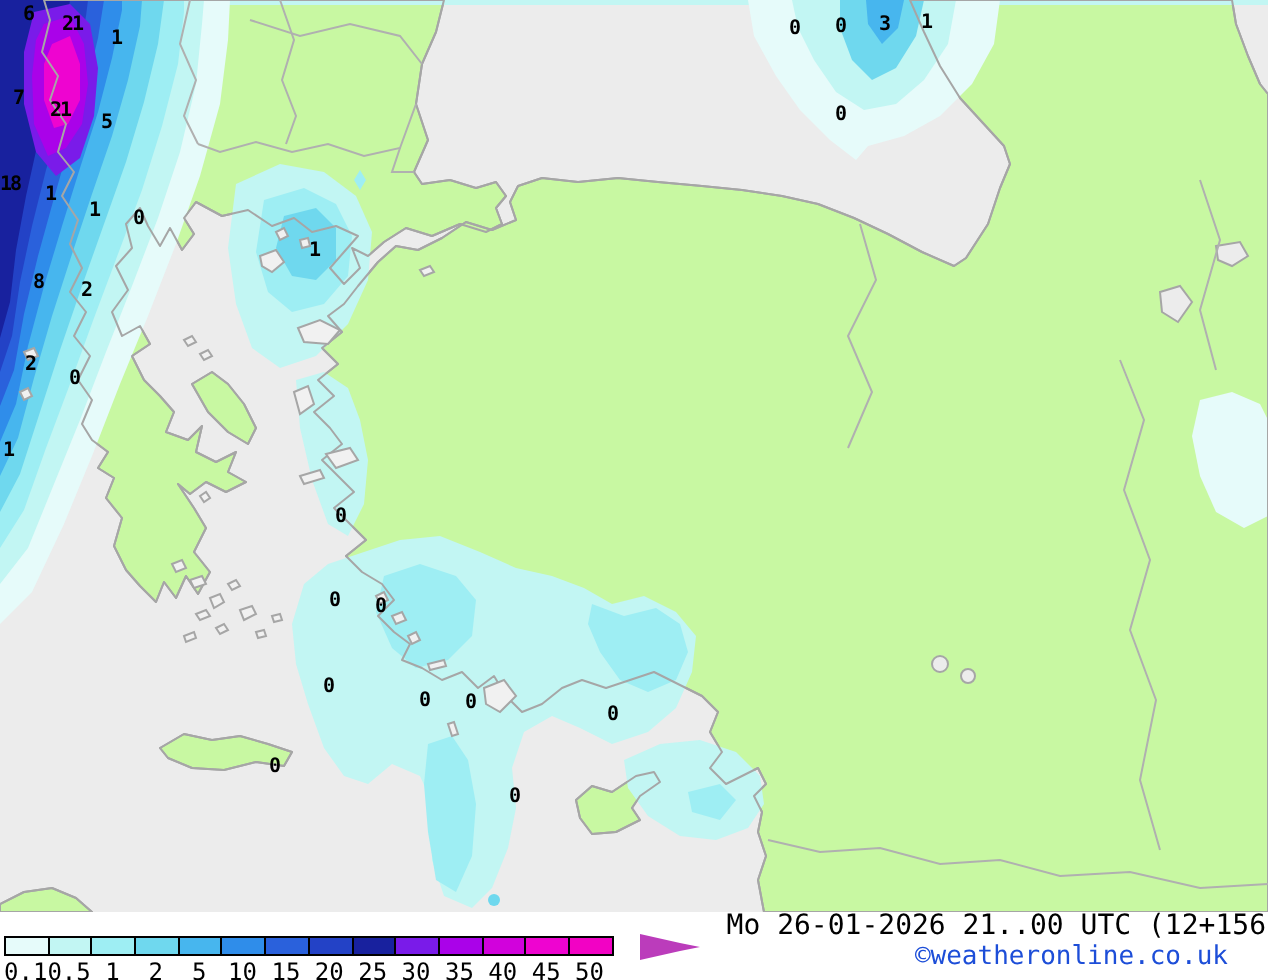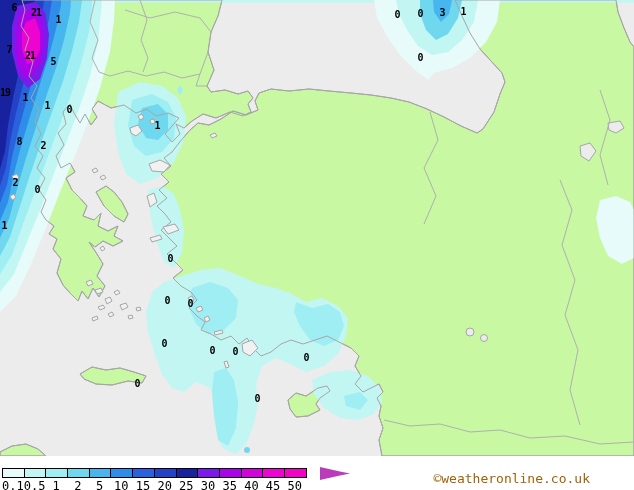--- a/index.html
+++ b/index.html
@@ -14,22 +14,22 @@
   #legend-title{position:absolute;left:2px;top:453px;font:400 14px "DejaVu Sans Mono",monospace;
      color:#000;letter-spacing:0px;white-space:nowrap;}
   #legend-swatches{position:absolute;left:2px;top:468px;display:flex;}
   .swatch{width:22.7px;height:10px;border:1px solid #000;box-sizing:border-box;margin-left:-1px;}
   .swatch:first-child{margin-left:0;}
   #legend-arrow{position:absolute;left:320px;top:467px;}
   #legend-ticks{position:absolute;left:2px;top:479px;display:flex;}
   .tick{width:21.7px;text-align:center;font:400 12px "DejaVu Sans Mono",monospace;color:#000;}
   #footer-datetime{position:absolute;right:1px;top:455px;font:400 14px "DejaVu Sans Mono",monospace;
      color:#000;white-space:nowrap;}
-  #footer-copyright{position:absolute;right:44px;top:471px;font:400 13px "DejaVu Sans Mono",monospace;
-     color:#a16207;white-space:nowrap;}
+  #footer-copyright{position:absolute;right:20px;top:471px;font:400 13px "DejaVu Sans Mono",monospace;
+     color:#1d4ed8;white-space:nowrap;}
 </style>
 </head>
 <body>
 
 <div id="app">
 
   <div id="map-wrap">
     <svg id="map-svg" width="634" height="456" viewBox="0 0 634 456">
 
       <rect x="0" y="0" width="634" height="456" fill="#ececec"></rect>
@@ -142,21 +142,21 @@
       </g>
     </svg>
 
     <div id="map-labels">
         <div class="precip-label" style="left: 14px; top: 8px; color: rgb(0, 0, 0);">6</div>
         <div class="precip-label" style="left: 36px; top: 13px; color: rgb(0, 0, 0);">21</div>
         <div class="precip-label" style="left: 58px; top: 20px; color: rgb(0, 0, 0);">1</div>
         <div class="precip-label" style="left: 9px; top: 50px; color: rgb(0, 0, 0);">7</div>
         <div class="precip-label" style="left: 30px; top: 56px; color: rgb(0, 0, 0);">21</div>
         <div class="precip-label" style="left: 53px; top: 62px; color: rgb(0, 0, 0);">5</div>
-        <div class="precip-label" style="left: 5px; top: 93px; color: rgb(0, 0, 0);">19</div>
+        <div class="precip-label" style="left: 5px; top: 93px; color: rgb(0, 0, 0);">18</div>
         <div class="precip-label" style="left: 25px; top: 98px; color: rgb(0, 0, 0);">1</div>
         <div class="precip-label" style="left: 47px; top: 106px; color: rgb(0, 0, 0);">1</div>
         <div class="precip-label" style="left: 69px; top: 110px; color: rgb(0, 0, 0);">0</div>
         <div class="precip-label" style="left: 19px; top: 142px; color: rgb(0, 0, 0);">8</div>
         <div class="precip-label" style="left: 43px; top: 146px; color: rgb(0, 0, 0);">2</div>
         <div class="precip-label" style="left: 15px; top: 183px; color: rgb(0, 0, 0);">2</div>
         <div class="precip-label" style="left: 37px; top: 190px; color: rgb(0, 0, 0);">0</div>
         <div class="precip-label" style="left: 4px; top: 226px; color: rgb(0, 0, 0);">1</div>
         <div class="precip-label" style="left: 157px; top: 126px; color: rgb(0, 0, 0);">1</div>
         <div class="precip-label" style="left: 397px; top: 15px; color: rgb(0, 0, 0);">0</div>
@@ -205,14 +205,15 @@
       <div class="tick">15</div>
       <div class="tick">20</div>
       <div class="tick">25</div>
       <div class="tick">30</div>
       <div class="tick">35</div>
       <div class="tick">40</div>
       <div class="tick">45</div>
       <div class="tick">50</div>
     </div>
 
+  <div id="footer-datetime">Mo 26-01-2026 21..00 UTC (12+156</div>
   <div id="footer-copyright">©weatheronline.co.uk</div>
 </div>
 
 </body></html>

